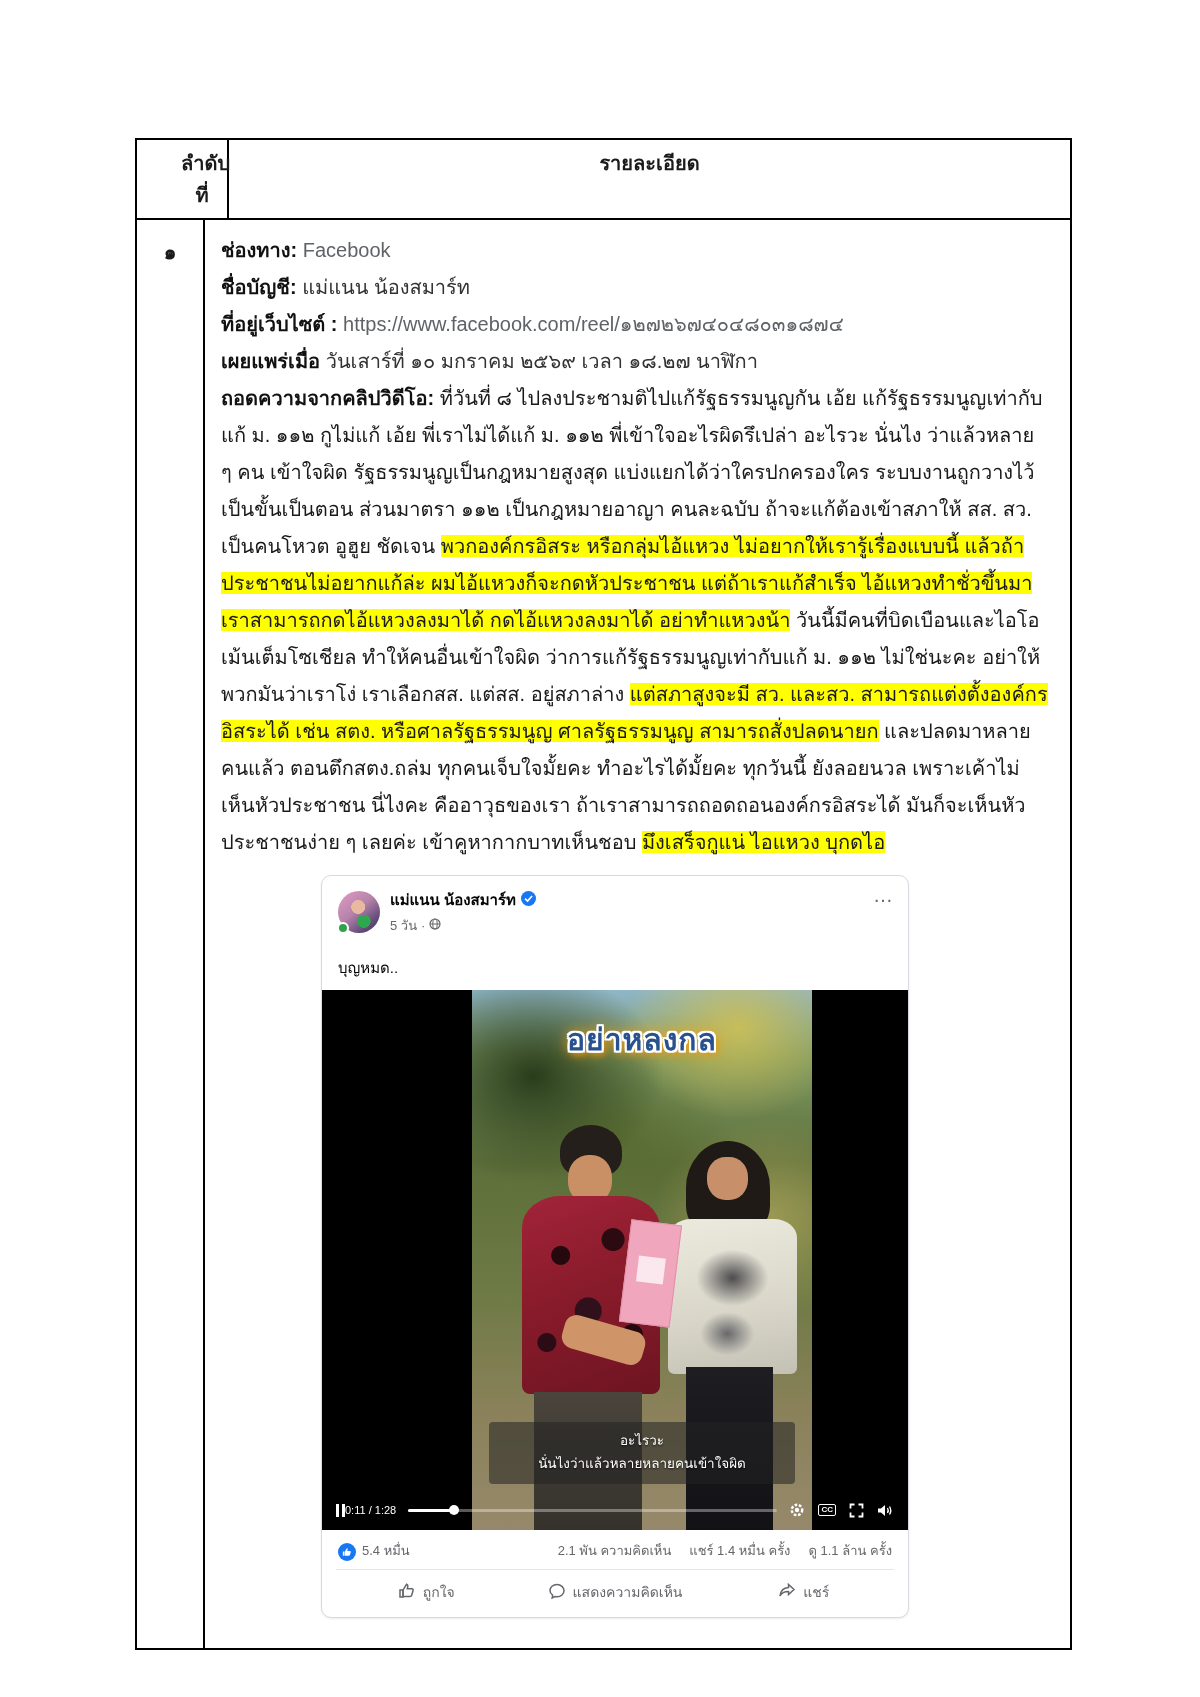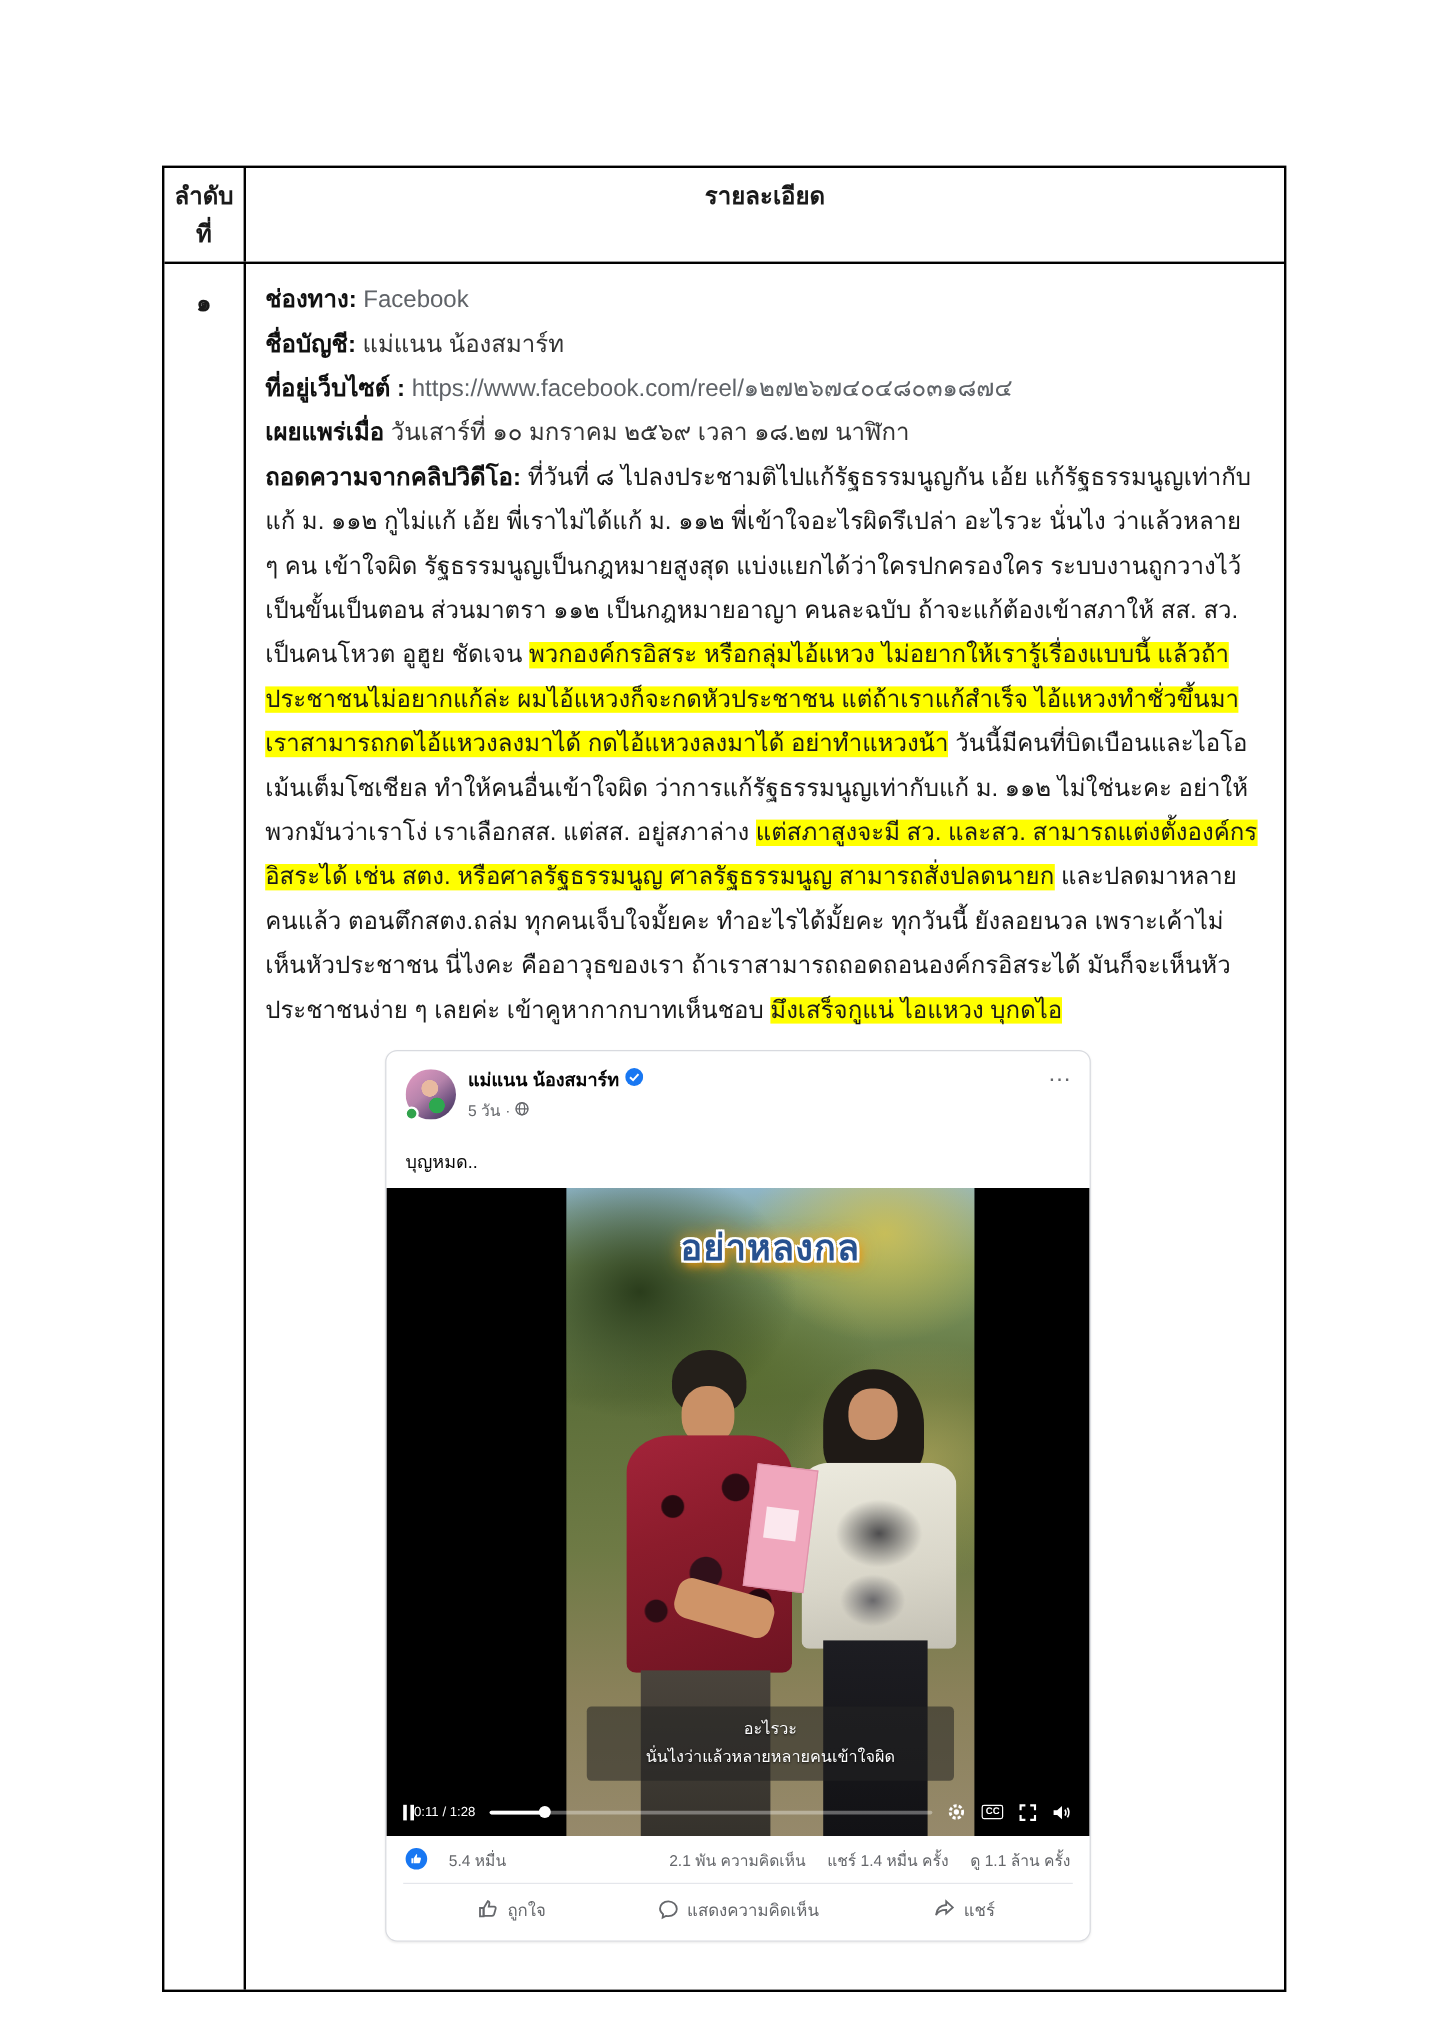--- a/index.html
+++ b/index.html
@@ -10,26 +10,26 @@
     color:#1a1a1a;
   }
 
   
   .doc-table {
     position:absolute; left:135px; top:138px; width:937px;
     border:2px solid #000; background:#fff;
   }
   .thead { display:flex; border-bottom:2px solid #000; }
   .th { font-weight:bold; font-size:20px; text-align:center; padding:7px 4px; }
-  .col-no { width:68px; border-right:2px solid #000; flex:none; }
+  .col-no { width:52px; border-right:2px solid #000; flex:none;margin-left:40px; }
   .col-detail { flex:1; }
   .tbody { display:flex; min-height:1412px; }
   .cell-no { width:68px; border-right:2px solid #000; flex:none;
              text-align:center; padding-top:16px; font-size:20px; font-weight:bold; }
-  .cell-detail { flex:1; padding:12px 22px 40px 16px; }
+  .cell-detail { flex:1; padding:12px 22px 30px 16px; }
 
   .line { font-size:20px; line-height:37px; }
   .lbl { font-weight:bold; color:#111; }
   .val { color:#333; }
   .val.gray { color:#5f6368; }
   .para { font-size:20px; line-height:37px; text-align:left; }
   .hl { background:#ffff00; }
 
   
   .fb-card {
@@ -134,21 +134,21 @@
   .progress .knob { position:absolute; left:12.5%; top:50%; transform:translate(-50%,-50%);
                     width:10px; height:10px; background:#fff; border-radius:50%; }
   .ctrl-icons { display:flex; align-items:center; gap:13px; }
   .ctrl-icons svg { display:block; cursor:pointer; }
   .cc-badge { border:1.5px solid #fff; border-radius:2px; font-size:8px; font-weight:bold;
               padding:1px 2px; line-height:1; cursor:pointer; }
 
   
   .fb-stats { display:flex; justify-content:space-between; align-items:center;
               padding:10px 16px 8px; font-size:13px; color:#65676b; }
-  .stat-left { display:flex; align-items:flex-start; gap:18px; cursor:pointer; }
+  .stat-left { display:flex; align-items:flex-end; gap:6px; cursor:pointer; }
   .like-badge { width:18px; height:18px; border-radius:50%; background:#1877f2;
                 display:flex; align-items:center; justify-content:center; }
   .stat-right { display:flex; gap:18px; white-space:nowrap; }
   .stat-right span { cursor:pointer; }
   .fb-divider { height:1px; background:#e4e6eb; margin:0 14px; }
   .fb-actions { display:flex; padding:3px 10px 6px; }
   .fb-action { flex:1; display:flex; align-items:center; justify-content:center; gap:7px;
                height:38px; border-radius:4px; color:#65676b; font-size:14px;
                font-weight:normal; cursor:pointer; background:transparent; border:none; }
 </style>

